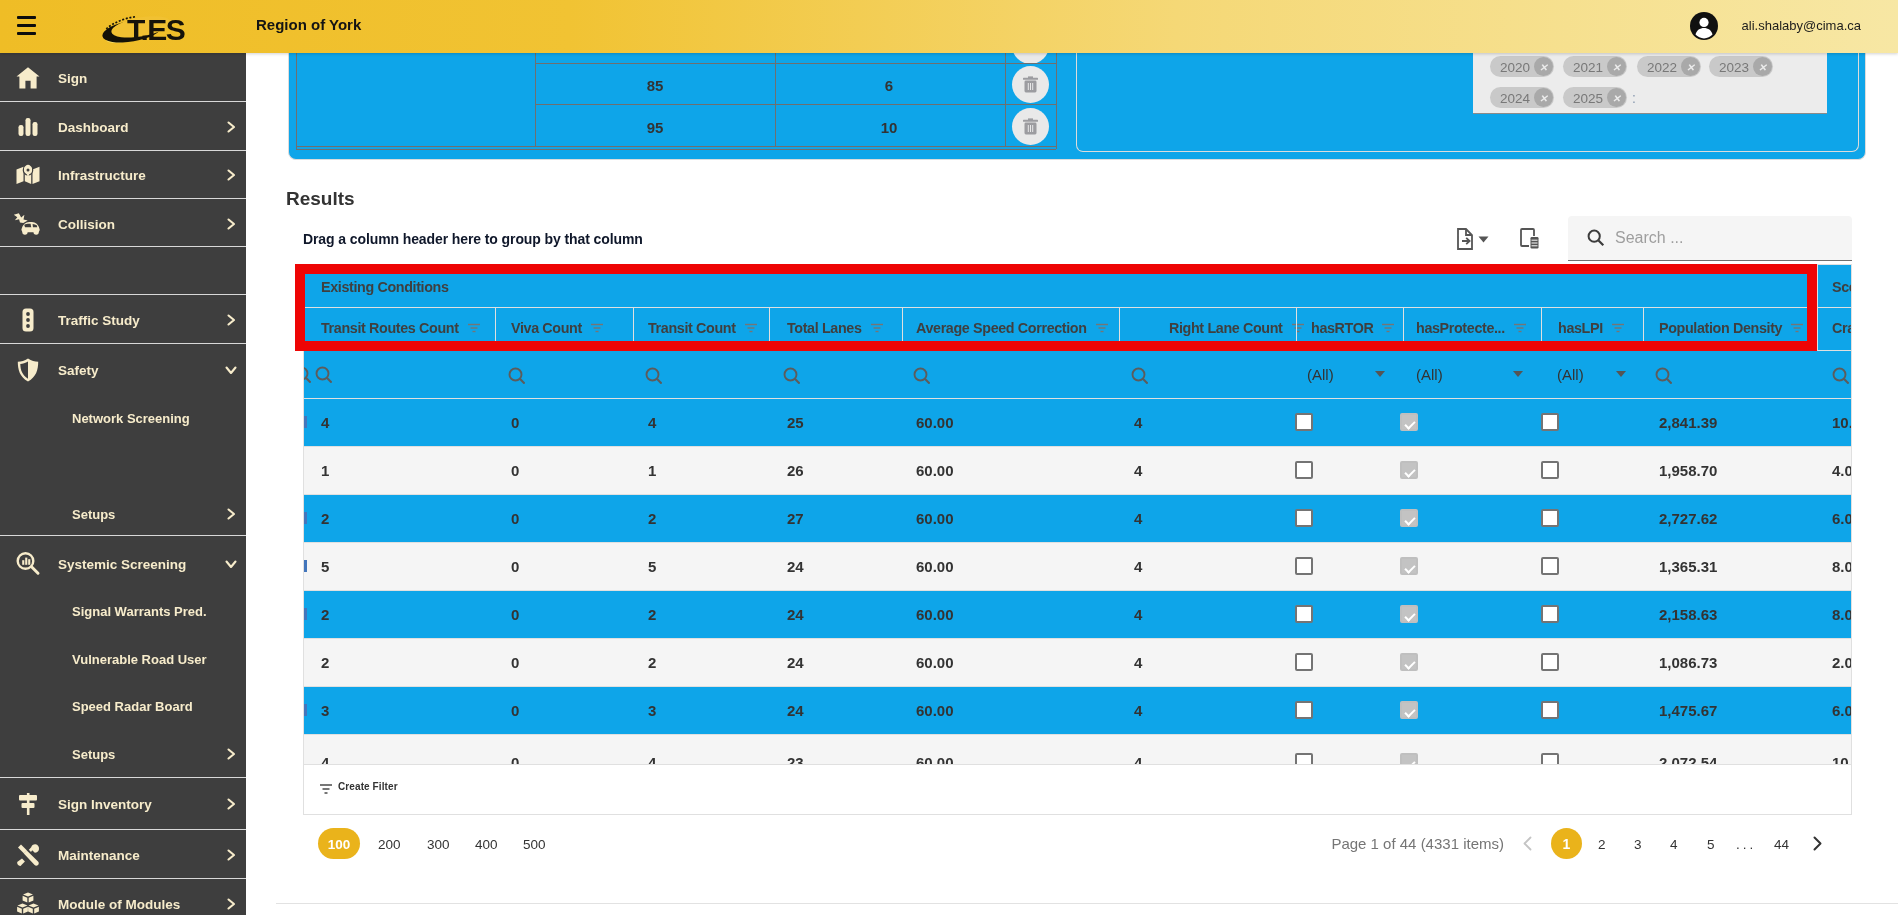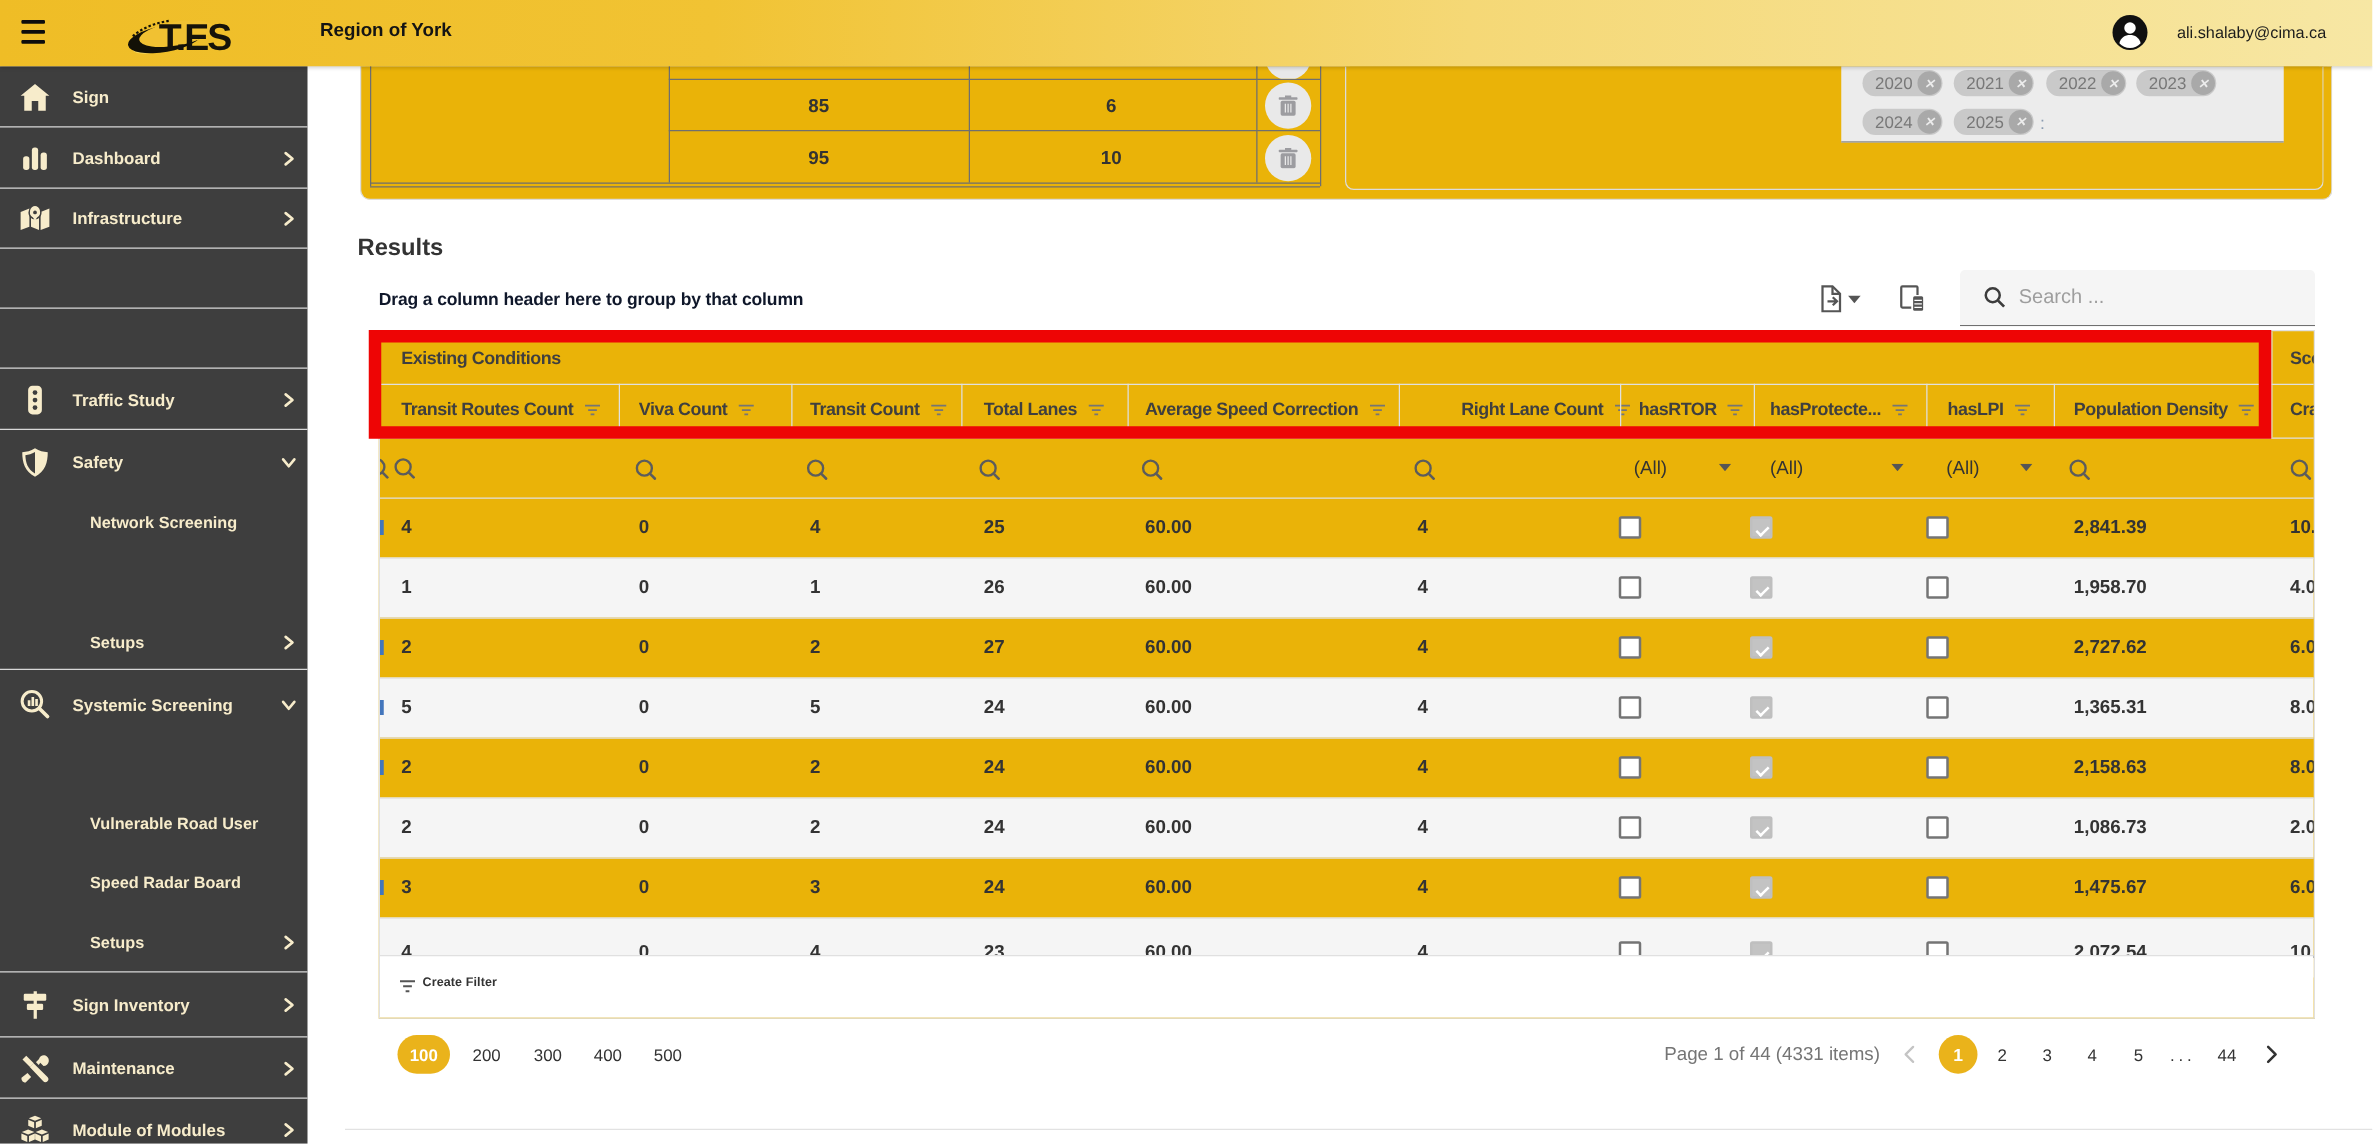--- a/index.html
+++ b/index.html
@@ -19,21 +19,21 @@
 #sidebar { left:0; top:53px; width:246px; height:862px; background:#3E3E3E; z-index:20; }
 .navrow { position:absolute; left:0; width:246px; }
 .navlbl { position:absolute; left:58px; top:50%; transform:translateY(-50%);
   color:#F7ECCB; font-size:13.5px; font-weight:700; white-space:nowrap; }
 .navsub .navlbl { left:72px; font-size:13px; }
 .navico { position:absolute; left:14px; top:50%; transform:translateY(-50%); width:28px; height:28px; }
 .chev { position:absolute; right:8px; top:50%; transform:translateY(-50%); width:14px; height:14px; }
 .navline { position:absolute; left:0; width:246px; height:1px; background:#D8D8D8; }
 
 
-.card { position:absolute; background:#eab308; border:1px solid #DCDCDC; }
+.card { position:absolute; background:#0ea5e9; border:1px solid #DCDCDC; }
 .vline { position:absolute; width:1px; background:#E0E0E0; }
 .hline { position:absolute; height:1px; background:#E0E0E0; }
 .cellnum { position:absolute; font-size:15px; font-weight:600; color:#333; transform:translate(-50%,-50%); }
 .dnum { position:absolute; font-size:15px; font-weight:600; color:#333; transform:translateY(-50%); }
 .hdr { position:absolute; font-size:14.3px; font-weight:600; color:#3F3F3F; transform:translateY(-50%); white-space:nowrap;
   display:flex; align-items:center; gap:8px; letter-spacing:-0.35px; }
 .hdr svg { width:14px; height:10px; flex:none; }
 
 
 .chip { position:absolute; height:21px; width:64px; background:#C9C9C9; border-radius:10.5px; }
@@ -486,20 +486,36 @@
             <circle cx="14" cy="9.2" r="4.7" stroke="#3E3E3E" stroke-width="1.2"></circle>
             <path d="M14 15.8 L10.8 9.8 A3.8 3.8 0 1 1 17.2 9.8 Z"></path>
             <circle cx="14" cy="8.9" r="1.5" fill="#3E3E3E"></circle>
           </g>
         </svg>
       <span class="navlbl">Infrastructure</span>
       <svg class="chev" viewBox="0 0 14 14">
           <path d="M4.5 2.5 L10 7 L4.5 11.5" fill="none" stroke="#F7ECCB" stroke-width="2.1" stroke-linecap="round" stroke-linejoin="round"></path>
         </svg>
     </div>
+    <div class="navrow" style="top:147px; height:48px;">
+      <svg class="navico" style="width:31px;height:31px;left:12px;" viewBox="0 0 28 28">
+          <g fill="#F7ECCB">
+            <path d="M6.2 4.2 L8.3 8.2 L11.2 5.6 L10.4 10 L14.2 10.8 L10.2 13.2 L7.2 12.6 L6.4 9.8 L2.6 10.6 L4.8 7.9 L1.6 5.6 Z"></path>
+            <path d="M8.5 19.5 C8.8 16.8 10.6 13.8 12.4 13 C14.6 12 19 12 21.2 13 C23 13.8 24.8 16.8 25.1 19.5 L24 21.5 L9.6 21.5 Z"></path>
+            <path d="M11 14.6 C12.4 13.9 15 13.6 16.8 13.8 L17.4 17 L11.8 17 Z" fill="#3E3E3E"></path>
+            <path d="M18.6 13.9 C20 14 21.6 14.5 22.4 15.2 L22.8 17 L18.9 17 Z" fill="#3E3E3E"></path>
+            <circle cx="11.7" cy="21.2" r="2.4"></circle>
+            <circle cx="21.8" cy="21.2" r="2.4"></circle>
+          </g>
+        </svg>
+      <span class="navlbl">Collision</span>
+      <svg class="chev" viewBox="0 0 14 14">
+          <path d="M4.5 2.5 L10 7 L4.5 11.5" fill="none" stroke="#F7ECCB" stroke-width="2.1" stroke-linecap="round" stroke-linejoin="round"></path>
+        </svg>
+    </div>
     <div class="navrow" style="top:243px; height:48px;">
       <svg class="navico" viewBox="0 0 28 28">
           <rect x="8.5" y="2.5" width="11" height="23" rx="3.5" fill="#F7ECCB"></rect>
           <circle cx="14" cy="8" r="1.9" fill="#3E3E3E"></circle>
           <circle cx="14" cy="14" r="1.9" fill="#3E3E3E"></circle>
           <circle cx="14" cy="20" r="1.9" fill="#3E3E3E"></circle>
         </svg>
       <span class="navlbl">Traffic Study</span>
       <svg class="chev" viewBox="0 0 14 14">
           <path d="M4.5 2.5 L10 7 L4.5 11.5" fill="none" stroke="#F7ECCB" stroke-width="2.1" stroke-linecap="round" stroke-linejoin="round"></path>
@@ -532,20 +548,23 @@
           <g fill="#F7ECCB">
             <rect x="8.2" y="10.2" width="2.1" height="4.6"></rect>
             <rect x="11.2" y="7.6" width="2.1" height="7.2"></rect>
             <rect x="14.2" y="9.2" width="2.1" height="5.6"></rect>
           </g>
         </svg>
       <span class="navlbl">Systemic Screening</span>
       <svg class="chev" viewBox="0 0 14 14">
           <path d="M2.5 4.5 L7 10 L11.5 4.5" fill="none" stroke="#F7ECCB" stroke-width="2.1" stroke-linecap="round" stroke-linejoin="round"></path>
         </svg>
+    </div>
+    <div class="navrow navsub" style="top:534px; height:48px;">
+      <span class="navlbl">Signal Warrants Pred.</span>
     </div>
     <div class="navrow navsub" style="top:582px; height:48px;">
       <span class="navlbl">Vulnerable Road User</span>
     </div>
     <div class="navrow navsub" style="top:629px; height:48px;">
       <span class="navlbl">Speed Radar Board</span>
     </div>
     <div class="navrow navsub" style="top:677px; height:48px;">
       <span class="navlbl">Setups</span>
       <svg class="chev" viewBox="0 0 14 14">

